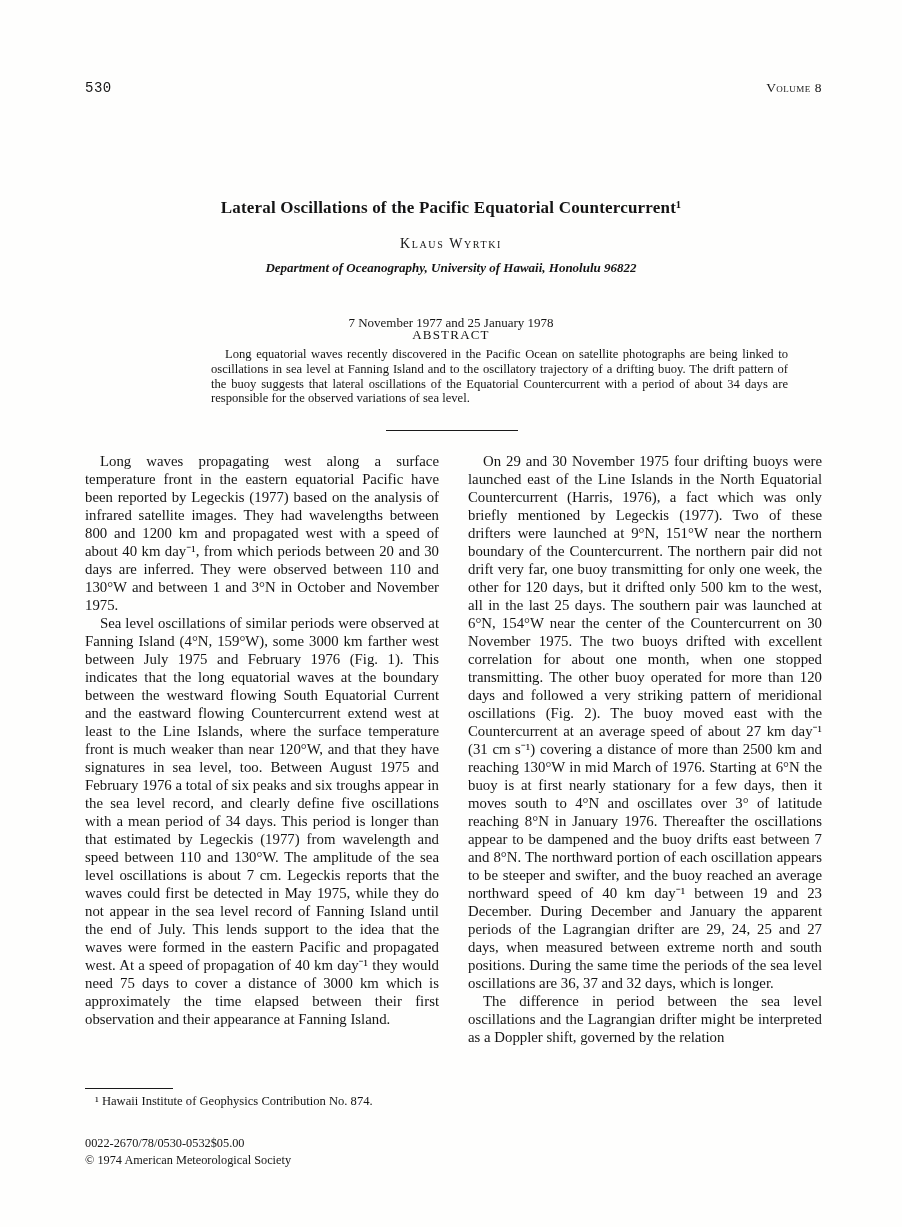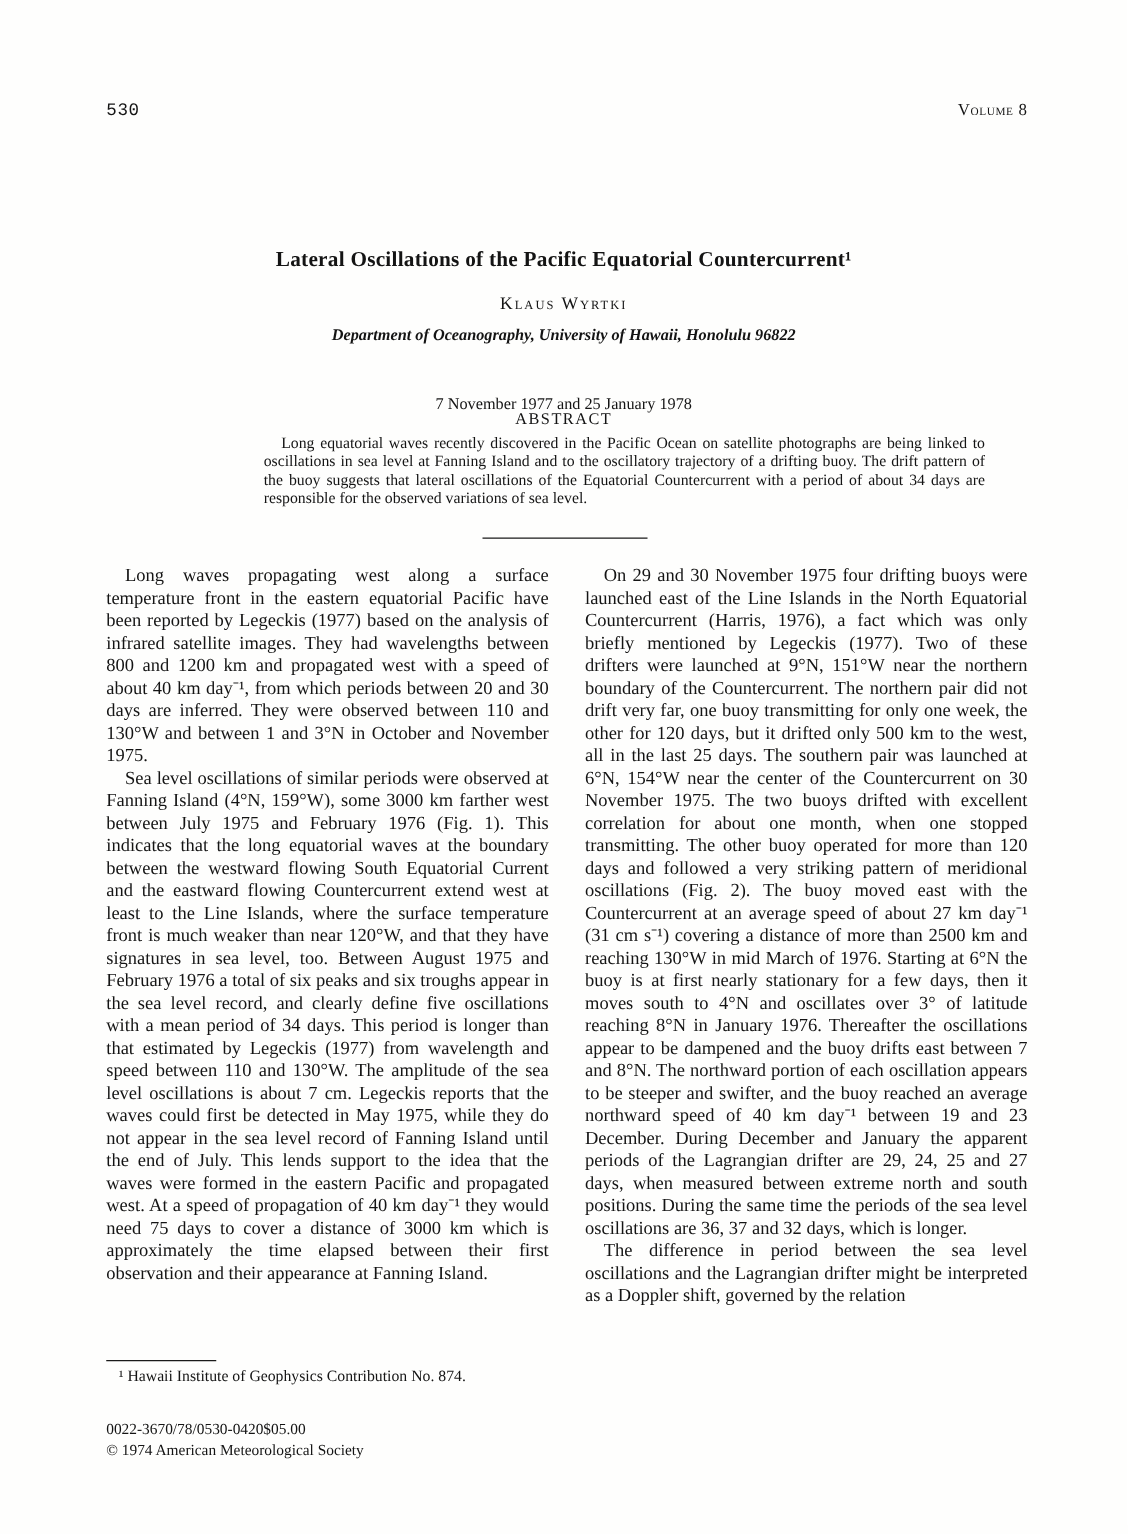--- a/index.html
+++ b/index.html
@@ -97,17 +97,17 @@
       <p>The difference in period between the sea level oscillations and the Lagrangian drifter might be interpreted as a Doppler shift, governed by the relation</p>
     </div>
   </div>
 
   <div class="footnote-block">
     <div class="footnote-rule"></div>
     <div class="footnote-text">¹ Hawaii Institute of Geophysics Contribution No. 874.</div>
   </div>
 
   <div class="bottom-imprint">
-    <div>0022-3670/78/0530-0420$05.00</div>
+    <div>0022-2670/78/0530-0532$05.00</div>
     <div>© 1974 American Meteorological Society</div>
   </div>
 
 </div>
 
 </body></html>

